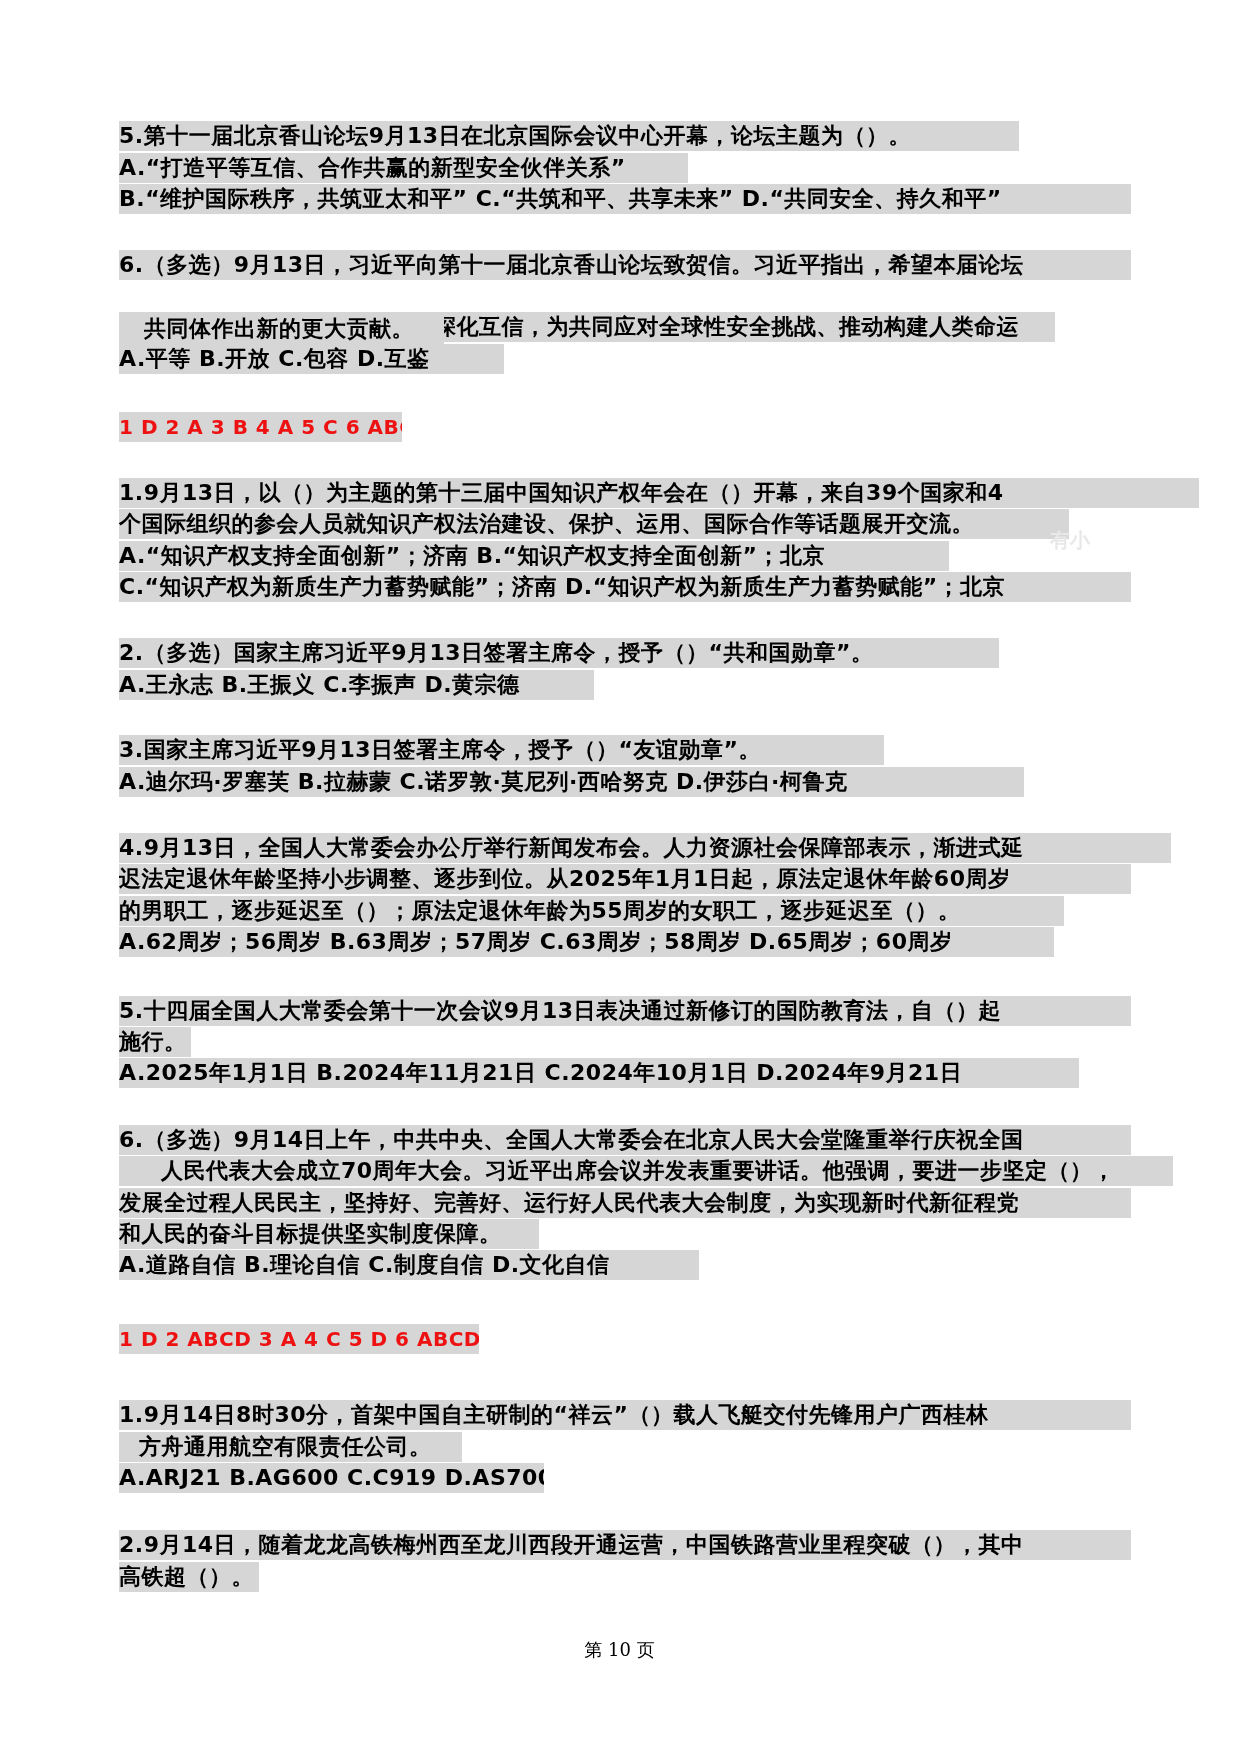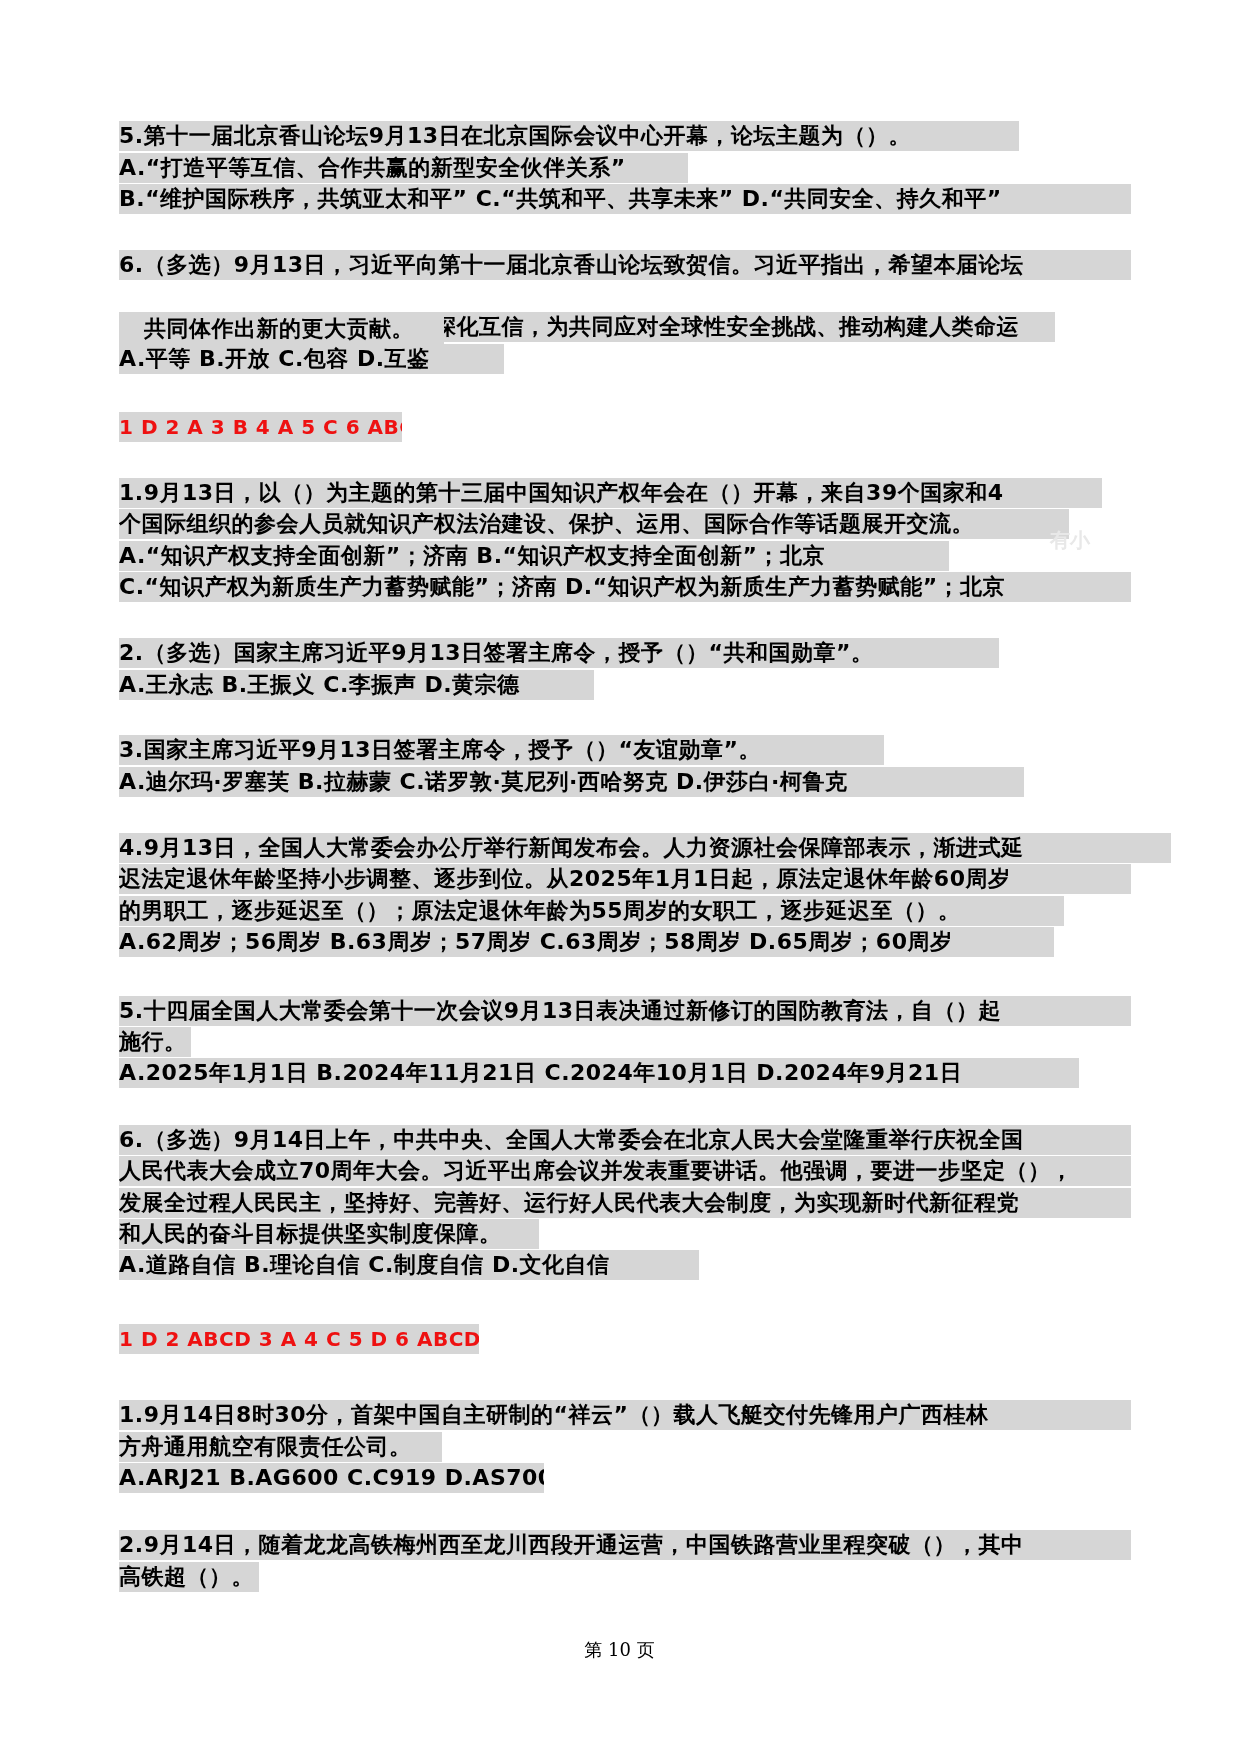--- a/index.html
+++ b/index.html
@@ -20,42 +20,42 @@
 
 <div class="page" id="page">
     <div class="line" style="top: 121px; width: 900px;">5.第十一届北京香山论坛9月13日在北京国际会议中心开幕，论坛主题为（）。</div>
     <div class="line" style="top: 153px; width: 569px;">A.“打造平等互信、合作共赢的新型安全伙伴关系”</div>
     <div class="line" style="top: 184px; width: 1012px;">B.“维护国际秩序，共筑亚太和平”  C.“共筑和平、共享未来”  D.“共同安全、持久和平”</div>
     <div class="line" style="top: 250px; width: 1012px;">6.（多选）9月13日，习近平向第十一届北京香山论坛致贺信。习近平指出，希望本届论坛</div>
     <div class="line" style="top: 280px; width: 936px; margin-top: 32px;">继续秉持（）精神，凝聚共识、深化互信，为共同应对全球性安全挑战、推动构建人类命运</div>
     <div class="line" style="top: 314px; width: 300px; padding-left: 25px;">共同体作出新的更大贡献。</div>
     <div class="line" style="top: 344px; width: 385px;">A.平等  B.开放  C.包容  D.互鉴</div>
     <div class="line ans" style="top: 412px; width: 283px;">1 D 2 A 3 B 4 A 5 C 6 ABCD</div>
-    <div class="line" style="top: 478px; width: 983px;">1.9月13日，以（）为主题的第十三届中国知识产权年会在（）开幕，来自39个国家和4</div>
+    <div class="line" style="top: 478px; width: 1080px;">1.9月13日，以（）为主题的第十三届中国知识产权年会在（）开幕，来自39个国家和4</div>
     <div class="line" style="top: 541px; width: 830px;">A.“知识产权支持全面创新”；济南  B.“知识产权支持全面创新”；北京</div>
     <div class="line" style="top: 509px; width: 950px;">个国际组织的参会人员就知识产权法治建设、保护、运用、国际合作等话题展开交流。</div>
     <div class="line" style="top: 572px; width: 1012px;">C.“知识产权为新质生产力蓄势赋能”；济南 D.“知识产权为新质生产力蓄势赋能”；北京</div>
     <div class="line" style="top: 638px; width: 880px;">2.（多选）国家主席习近平9月13日签署主席令，授予（）“共和国勋章”。</div>
     <div class="line" style="top: 670px; width: 475px;">A.王永志  B.王振义  C.李振声  D.黄宗德</div>
     <div class="line" style="top: 735px; width: 765px;">3.国家主席习近平9月13日签署主席令，授予（）“友谊勋章”。</div>
     <div class="line" style="top: 767px; width: 905px;">A.迪尔玛·罗塞芙  B.拉赫蒙  C.诺罗敦·莫尼列·西哈努克  D.伊莎白·柯鲁克</div>
     <div class="line" style="top: 833px; width: 1052px;">4.9月13日，全国人大常委会办公厅举行新闻发布会。人力资源社会保障部表示，渐进式延</div>
     <div class="line" style="top: 864px; width: 1012px;">迟法定退休年龄坚持小步调整、逐步到位。从2025年1月1日起，原法定退休年龄60周岁</div>
     <div class="line" style="top: 896px; width: 945px;">的男职工，逐步延迟至（）；原法定退休年龄为55周岁的女职工，逐步延迟至（）。</div>
     <div class="line" style="top: 927px; width: 935px;">A.62周岁；56周岁  B.63周岁；57周岁  C.63周岁；58周岁  D.65周岁；60周岁</div>
     <div class="line" style="top: 996px; width: 1012px;">5.十四届全国人大常委会第十一次会议9月13日表决通过新修订的国防教育法，自（）起</div>
     <div class="line" style="top: 1027px; width: 72px;">施行。</div>
     <div class="line" style="top: 1058px; width: 960px;">A.2025年1月1日  B.2024年11月21日  C.2024年10月1日  D.2024年9月21日</div>
     <div class="line" style="top: 1125px; width: 1012px;">6.（多选）9月14日上午，中共中央、全国人大常委会在北京人民大会堂隆重举行庆祝全国</div>
-    <div class="line" style="top: 1156px; width: 1012px;">人民代表大会成立70周年大会。习近平出席会议并发表重要讲话。他强调，要进一步坚定（），</div>
+    <div class="line" style="top: 1156px; width: 1012px; padding-left: 42px;">人民代表大会成立70周年大会。习近平出席会议并发表重要讲话。他强调，要进一步坚定（），</div>
     <div class="line" style="top: 1188px; width: 1012px;">发展全过程人民民主，坚持好、完善好、运行好人民代表大会制度，为实现新时代新征程党</div>
     <div class="line" style="top: 1250px; width: 580px;">A.道路自信  B.理论自信  C.制度自信  D.文化自信</div>
     <div class="line" style="top: 1219px; width: 420px;">和人民的奋斗目标提供坚实制度保障。</div>
     <div class="line ans" style="top: 1324px; width: 360px;">1 D 2 ABCD 3 A 4 C 5 D 6 ABCD</div>
     <div class="line" style="top: 1400px; width: 1012px;">1.9月14日8时30分，首架中国自主研制的“祥云”（）载人飞艇交付先锋用户广西桂林</div>
-    <div class="line" style="top: 1432px; width: 323px;">方舟通用航空有限责任公司。</div>
+    <div class="line" style="top: 1432px; width: 323px; padding-left: 20px;">方舟通用航空有限责任公司。</div>
     <div class="line" style="top: 1463px; width: 425px;">A.ARJ21  B.AG600  C.C919  D.AS700</div>
     <div class="line" style="top: 1530px; width: 1012px;">2.9月14日，随着龙龙高铁梅州西至龙川西段开通运营，中国铁路营业里程突破（），其中</div>
     <div class="line" style="top: 1562px; width: 140px;">高铁超（）。</div>
   </div>
 
 <div class="watermark">有小</div>
 <div class="footer">第 10 页</div>
 
 </body></html>

